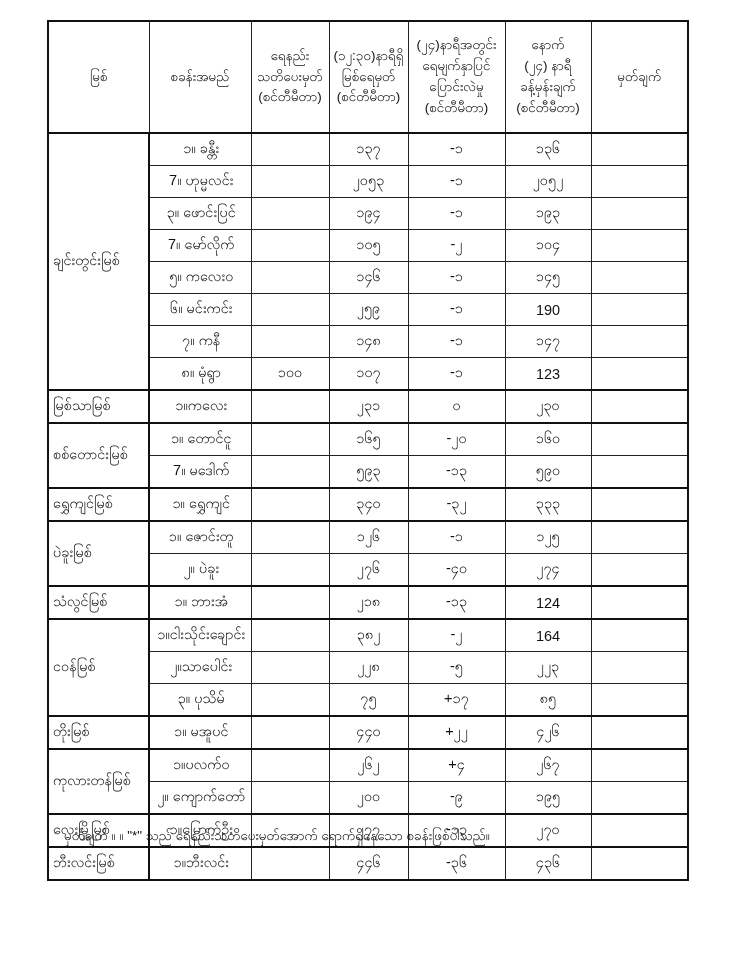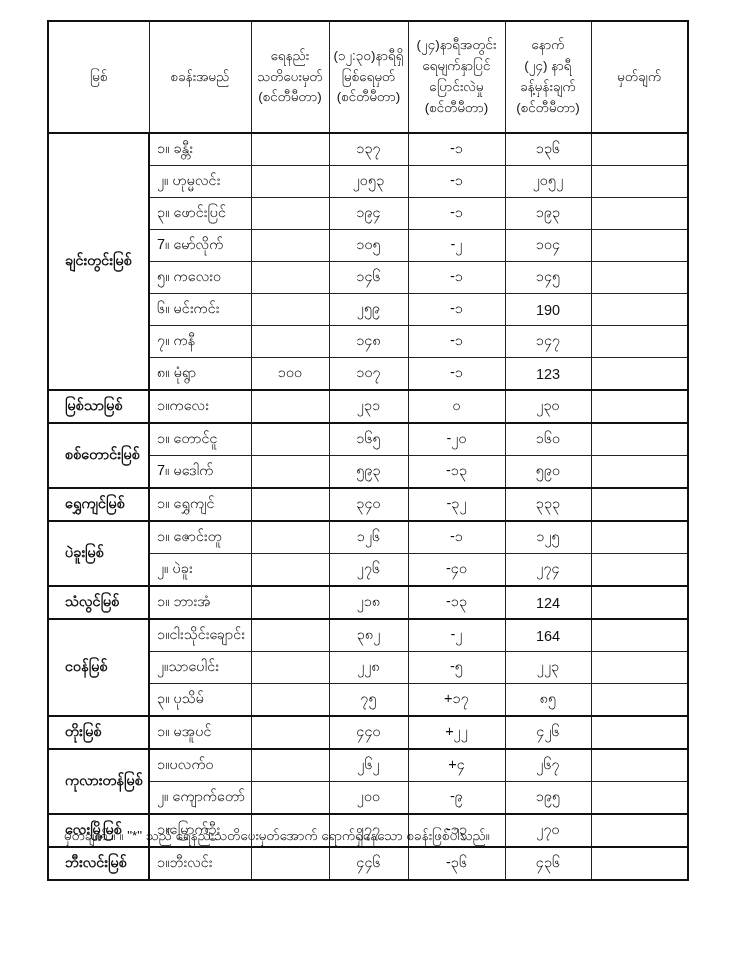--- a/index.html
+++ b/index.html
@@ -12,22 +12,22 @@
     border-collapse:collapse;table-layout:fixed;
     border:2px solid #111;
   }
   .wl th,.wl td{border:1px solid #222;overflow:hidden;}
   .wl thead th{
     height:106px;font-weight:normal;font-size:13.5px;line-height:1.55;
     white-space:pre-line;text-align:center;vertical-align:middle;padding:2px 1px;
     border-bottom:2px solid #111;
   }
   .wl tbody td{height:29px;font-size:14.5px;vertical-align:middle;padding:1px 5px;}
-  .wl td.river{font-weight:bold;text-align:left;padding-left:16px;font-size:14.5px;border-right:2px solid #111;}
-  .wl td.station{text-align:left;padding-left:7px;white-space:nowrap;}
+  .wl td.river{font-weight:normal;text-align:left;padding-left:4px;font-size:14.5px;border-right:2px solid #111;}
+  .wl td.station{text-align:center;padding-left:7px;white-space:nowrap;}
   .wl td.num{text-align:center;padding:1px 2px;white-space:nowrap;}
   .wl tr.group-start td{border-top:2px solid #111;}
   .footnote{
     position:absolute;left:64px;top:826px;width:620px;
     font-size:13.5px;line-height:1.5;color:#111;
   }
 </style>
 </head>
 <body>
 
@@ -68,21 +68,21 @@
         <tr class="group-start">
           <td class="river" rowspan="8">ချင်းတွင်းမြစ်</td>
           <td class="station">၁။ ခန္တီး</td>
           <td class="num"></td>
           <td class="num">၁၃၇</td>
           <td class="num">-၁</td>
           <td class="num">၁၃၆</td>
           <td class="num"></td>
         </tr>
         <tr>
-          <td class="station">၂။ ဟုမ္မလင်း</td>
+          <td class="station">7။ ဟုမ္မလင်း</td>
           <td class="num"></td>
           <td class="num">၂၀၅၃</td>
           <td class="num">-၁</td>
           <td class="num">၂၀၅၂</td>
           <td class="num"></td>
         </tr>
         <tr>
           <td class="station">၃။ ဖောင်းပြင်</td>
           <td class="num"></td>
           <td class="num">၁၉၄</td>

